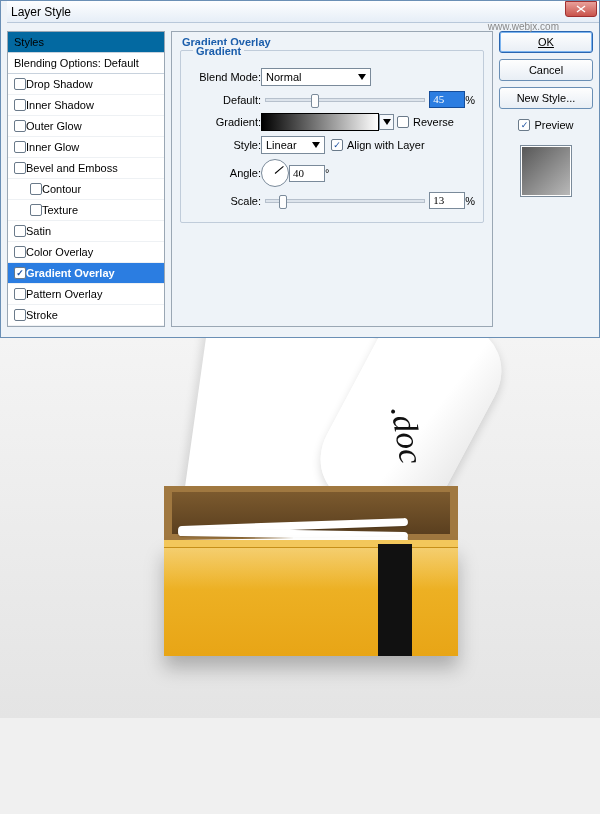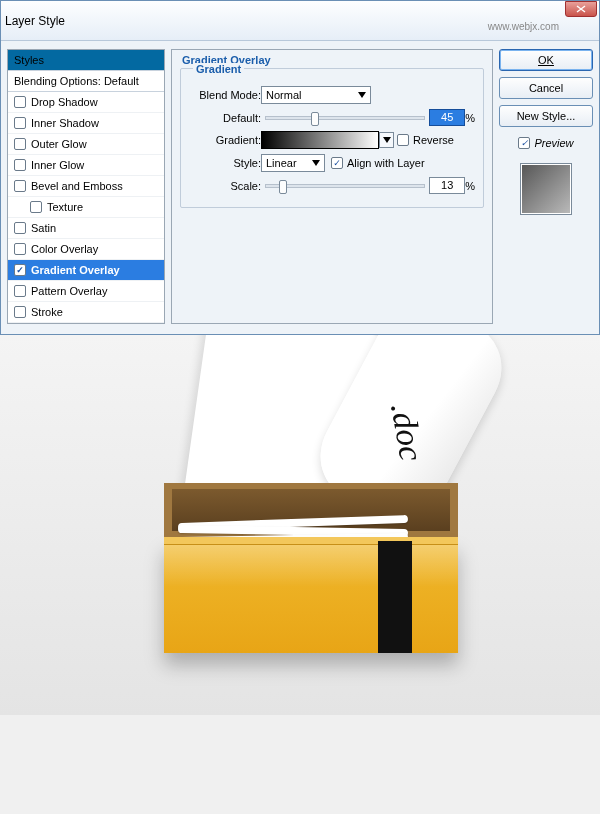--- a/index.html
+++ b/index.html
@@ -1,65 +1,65 @@
 <!DOCTYPE html>
 <html><head>
 <meta charset="utf-8">
 <style>
 * { box-sizing: border-box; margin: 0; padding: 0; font-family: "Tahoma", "Segoe UI", sans-serif; font-size: 11px; }
 body { background: #f0f0f0; width: 600px; }
 
 .dialog { width: 600px; border: 1px solid #6a8fb5; background: #eef3f8; position: relative; }
-.titlebar { height: 40px; background: linear-gradient(#fdfeff, #e6eef7); border-bottom: 1px solid #b8c8da; display: flex; align-items: center; padding: 0 4px; position: relative; }
+.titlebar { height: 22px; background: linear-gradient(#fdfeff, #e6eef7); border-bottom: 1px solid #b8c8da; display: flex; align-items: center; padding: 0 4px; position: relative; margin-left: 6px; }
 .titlebar-text { font-size: 12px; color: #000; }
 .close-btn { position: absolute; right: 2px; top: 0; width: 32px; height: 16px; background: linear-gradient(#e9a09a,#c9534b); border: 1px solid #a03030; border-radius: 0 0 3px 3px; color: #fff; display:flex;align-items:center;justify-content:center; }
 .close-btn svg { width: 10px; height: 8px; }
 .watermark { position:absolute; right:40px; top:20px; font-size:10px; color:#888; }
 
 .body { display: flex; padding: 8px 6px 10px 6px; gap: 6px; }
 
 
 .styles-panel { width: 158px; border: 1px solid #9aa7b4; background: #fff; }
 .styles-header { background:#0369a1; padding:4px 6px; border-bottom:1px solid #c8d2dd; }
 .styles-subheader { background:#fff; padding:4px 6px; border-bottom:1px solid #c8d2dd; }
-.style-item { display:flex; align-items:center; gap:5px; padding:4px 6px; border-bottom:1px solid #eef1f4; }
+.style-item { display:flex; align-items:center; padding:4px 6px; border-bottom:1px solid #eef1f4; }
 .style-item.indent { padding-left: 22px; }
 .style-item.selected { background:#2b7de1; color:#fff; font-weight:bold; }
 .chk { width:12px; height:12px; border:1px solid #6a7a8a; background:#fff; border-radius:2px; display:flex;align-items:center;justify-content:center; }
 .chk.checked::after { content:"✓"; font-size:9px; color:#1a4fa0; line-height:1; }
 .style-item.selected .chk.checked::after { color:#1a4fa0; }
 .style-item.selected .chk { background:#fff; }
 
 
 .center-panel { flex:1; border:1px solid #9aa7b4; background:#eef3f8; padding:4px 8px 10px 8px; }
 .group-title { font-weight:bold; color:#1a5dab; margin:0 0 2px 2px; }
 .fieldset { border:1px solid #c0ccda; border-radius:2px; padding:6px 8px 8px 8px; margin-top:0; position:relative; }
 .legend { position:relative; top:-12px; background:#eef3f8; padding:0 3px; font-weight:bold; color:#1a5dab; margin-left:4px; display:inline-block; }
 .legend-wrap { height:6px; }
 .row { display:flex; align-items:center; margin:5px 0; }
 .lbl { width:72px; text-align:right; color:#000; }
 .val-sel { border:1px solid #7a8a9a; background:#fff; padding:1px 18px 1px 4px; height:18px; position:relative; display:flex;align-items:center; }
 .val-sel::after { content:""; position:absolute; right:4px; top:5px; width:0;height:0;border-left:4px solid transparent;border-right:4px solid transparent;border-top:6px solid #000; }
 .slider-track { flex:1; height:4px; background:#dde4ec; border:1px solid #b6c0cc; position:relative; margin:0 4px; }
 .slider-thumb { position:absolute; top:-5px; width:8px; height:14px; background:#fdfdfd; border:1px solid #7a8a9a; border-radius:2px; }
-.numbox { width:36px; height:17px; border:1px solid #7a8a9a; background:#fff; text-align:center; padding:1px 3px; }
+.numbox { width:36px; height:17px; border:1px solid #7a8a9a; background:#fff; text-align:left; padding:1px 3px;font-family:Liberation Serif, serif; }
 .numbox.sel { background:#2b7de1; color:#fff; border-color:#154d9a; }
 .unit { color:#000; }
 .grad-swatch { width:118px; height:18px; border:1px solid #000; background:linear-gradient(to right,#000,#fff); position:relative; }
 .grad-swatch .dd { position:absolute; right:-16px; top:0; width:15px;height:16px;border:1px solid #7a8a9a;background:#f5f8fc;display:flex;align-items:center;justify-content:center; }
 .grad-swatch .dd::after{content:"";width:0;height:0;border-left:4px solid transparent;border-right:4px solid transparent;border-top:6px solid #000;}
 .inline-chk { display:flex; align-items:center; gap:4px; }
 .angle-dial { width:28px;height:28px;border:1px solid #7a8a9a;border-radius:50%;background:#fff;position:relative; }
 .angle-dial::after{content:"";position:absolute;left:50%;top:50%;width:11px;height:1px;background:#000;transform-origin:left center;transform:rotate(-40deg);}
 
 
 .right-col { width:94px; display:flex; flex-direction:column; gap:6px; align-items:stretch; }
 .btn { height:22px; border:1px solid #6a8fb5; border-radius:3px; background:linear-gradient(#fefefe,#e8eef5); display:flex;align-items:center;justify-content:center; cursor:default; }
 .btn.primary { border:1px solid #2a66b0; box-shadow:0 0 0 1px #7ab3ef inset;text-decoration:underline; }
-.preview-chk-row { display:flex;align-items:center;justify-content:center;gap:4px; margin-top:4px;font-style:italic; }
+.preview-chk-row { display:flex;align-items:center;justify-content:center;gap:4px; margin-top:4px; }
 .preview-swatch { width:52px;height:52px;margin:8px auto 0;border:1px solid #7a8a9a;background:linear-gradient(135deg,#555 0%,#bbb 100%); box-shadow:inset 0 0 0 1px #fff; }
 
 
 .art-area { width:600px; height:380px; background:linear-gradient(#f4f4f4,#e4e4e4); position:relative; overflow:hidden; }
 .box-wrap { position:absolute; left:164px; top:148px; width:300px; }
 .box-top { width:294px; height:58px; background:#a07840; transform:skewY(-0deg); position:relative; }
 .box-top-inner { position:absolute; left:8px; top:6px; right:8px; bottom:10px; background:linear-gradient(#7c5a2e,#5a3f1f); }
 .box-front { width:294px; height:112px; background:linear-gradient(to bottom,#f0b82c,#e8a516); position:relative; box-shadow:0 12px 18px rgba(0,0,0,0.25); }
 .box-front::before { content:""; position:absolute; left:0;right:0;top:0;height:46px; background:linear-gradient(rgba(255,255,255,0.35),rgba(255,255,255,0)); }
 .box-stripe { position:absolute; right:46px; top:0; width:34px; height:100%; background:#111; }
@@ -108,20 +108,24 @@
           <div class="style-item">
             <div class="chk"></div>
             <span>Inner Glow</span>
           </div>
           <div class="style-item">
             <div class="chk"></div>
             <span>Bevel and Emboss</span>
           </div>
           <div class="style-item indent">
             <div class="chk"></div>
+            <span>Contour</span>
+          </div>
+          <div class="style-item indent">
+            <div class="chk"></div>
             <span>Texture</span>
           </div>
           <div class="style-item">
             <div class="chk"></div>
             <span>Satin</span>
           </div>
           <div class="style-item">
             <div class="chk"></div>
             <span>Color Overlay</span>
           </div>
@@ -178,20 +182,26 @@
           <div class="val-sel" style="width:64px">
             <span>Linear</span>
           </div>
           <div style="width:6px"></div>
           <div class="inline-chk">
             <div class="chk checked" id="align-chk"></div>
             <span>Align with Layer</span>
           </div>
         </div>
 
+        <div class="row">
+          <span class="lbl">Angle:</span>
+          <div class="angle-dial"></div>
+          <span class="numbox">40</span>
+          <span class="unit">°</span>
+        </div>
 
         <div class="row">
           <span class="lbl">Scale:</span>
           <div class="slider-track" style="width:118px">
             <div class="slider-thumb" id="scale-thumb" style="left: 13px;"></div>
           </div>
           <span class="numbox">13</span>
           <span class="unit">%</span>
         </div>
 

